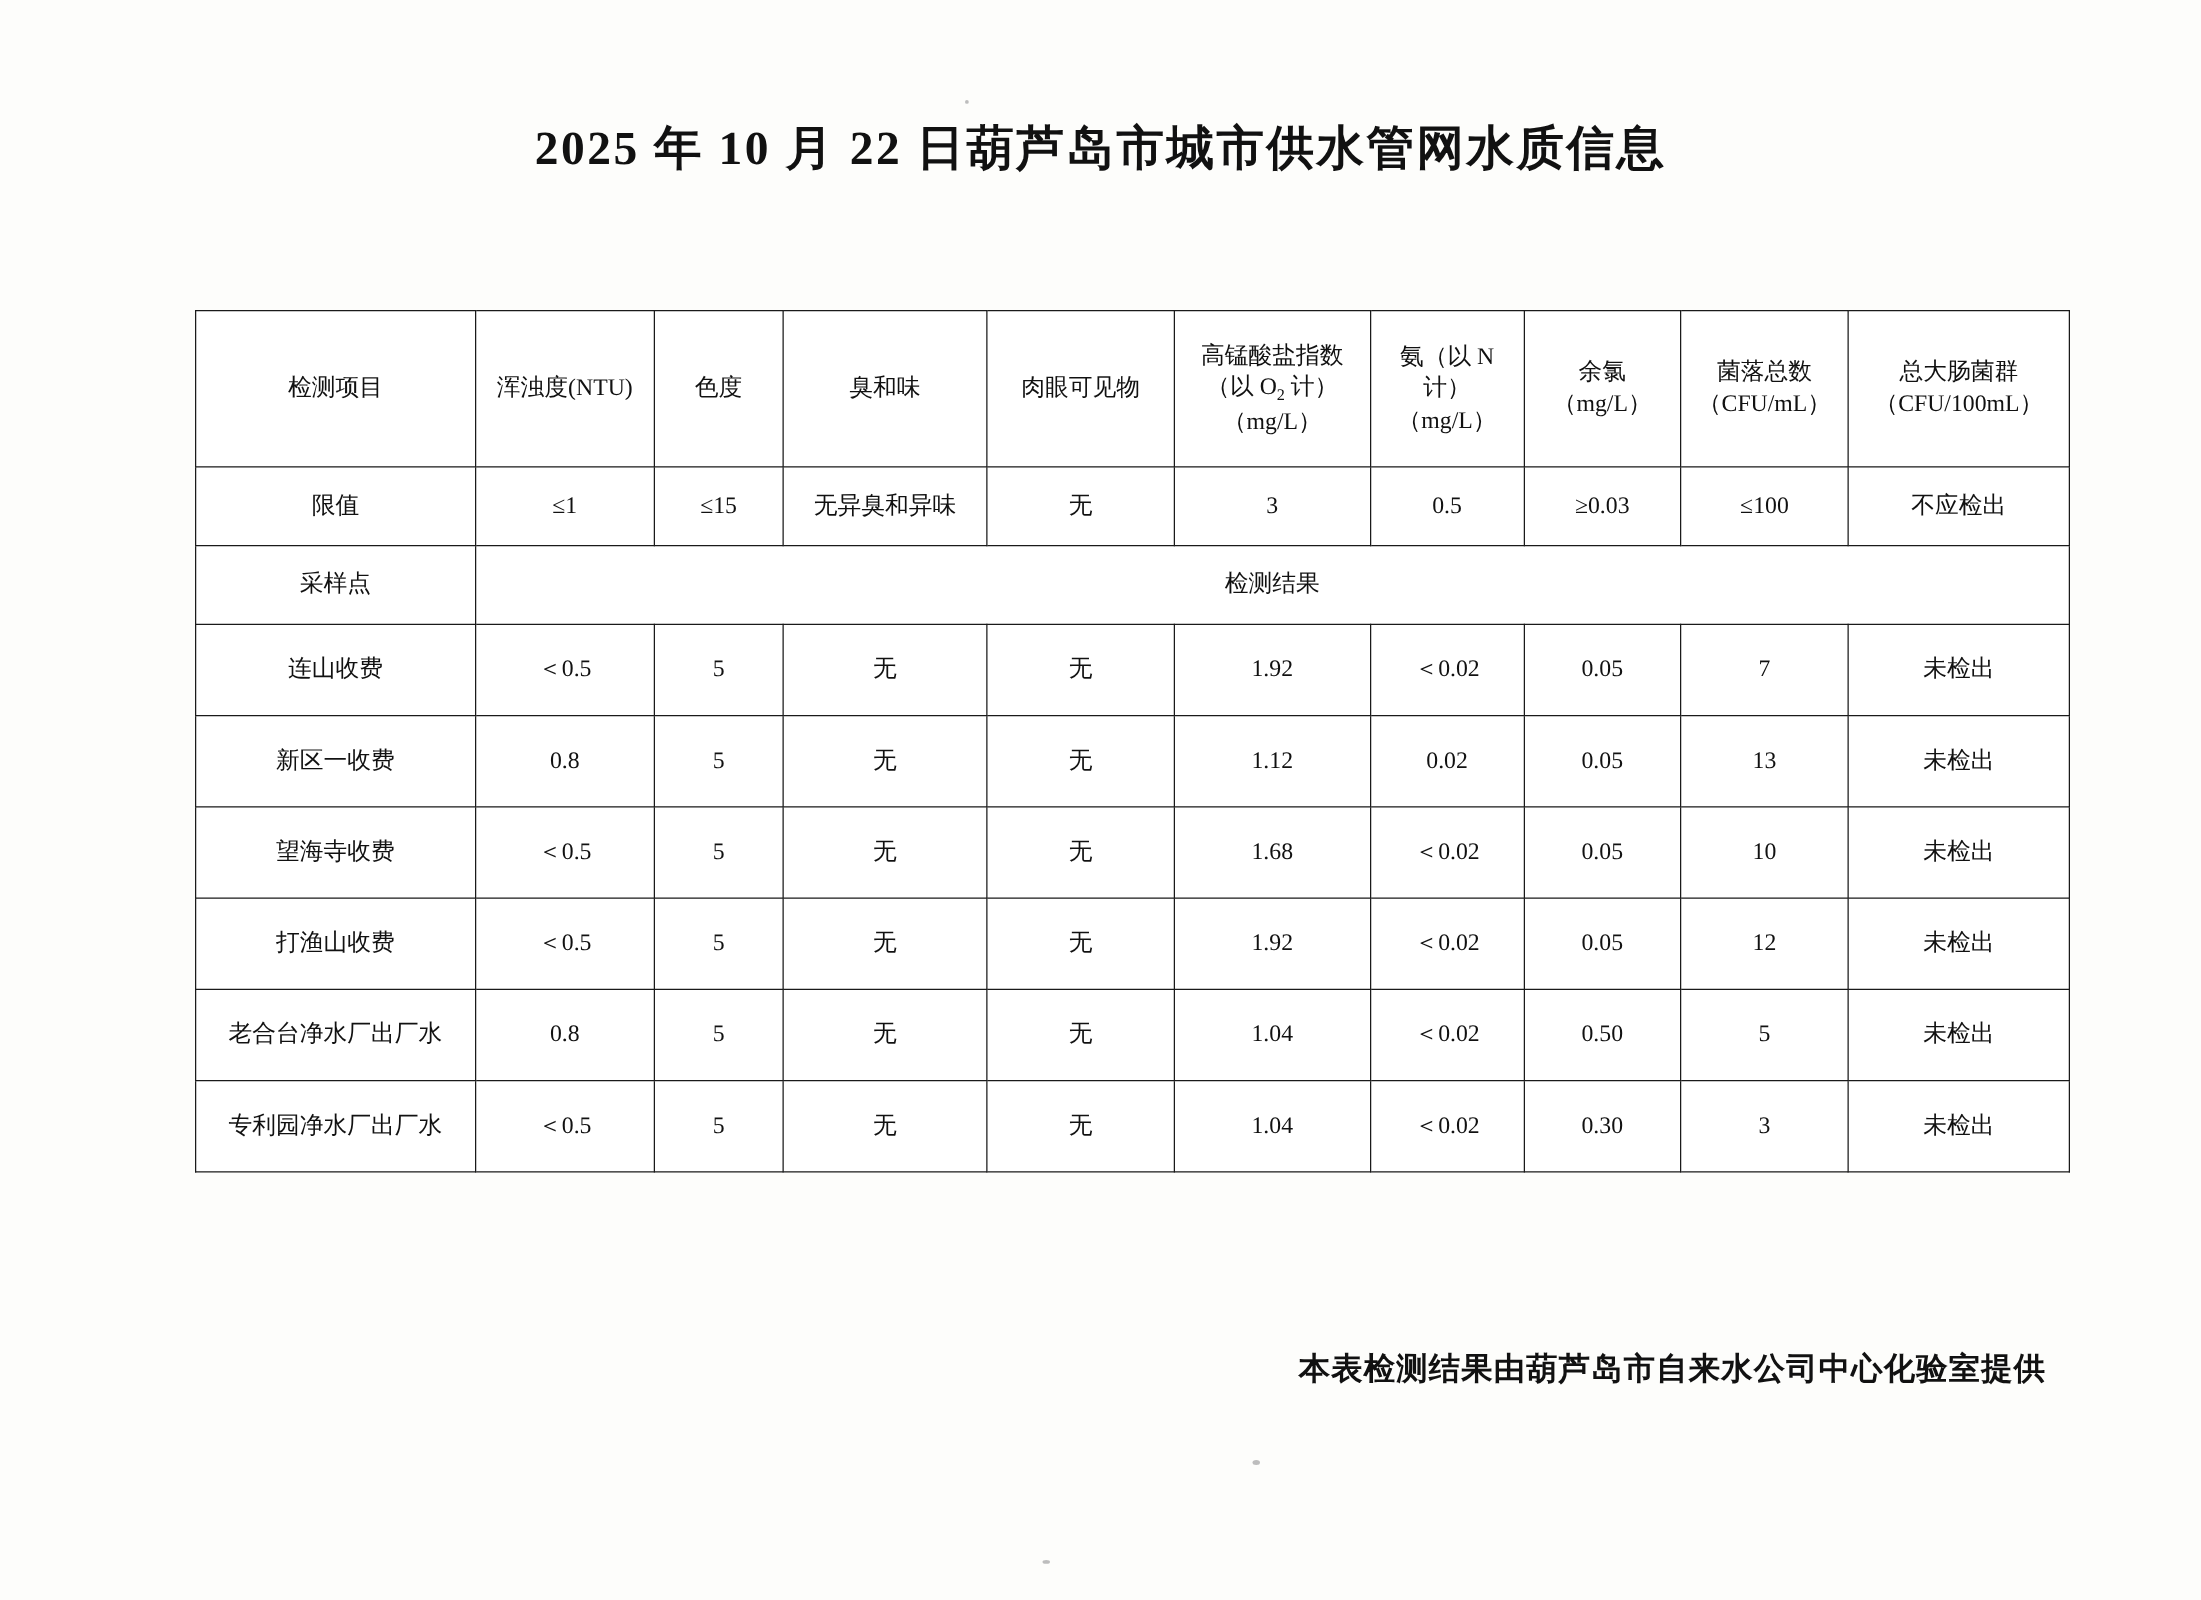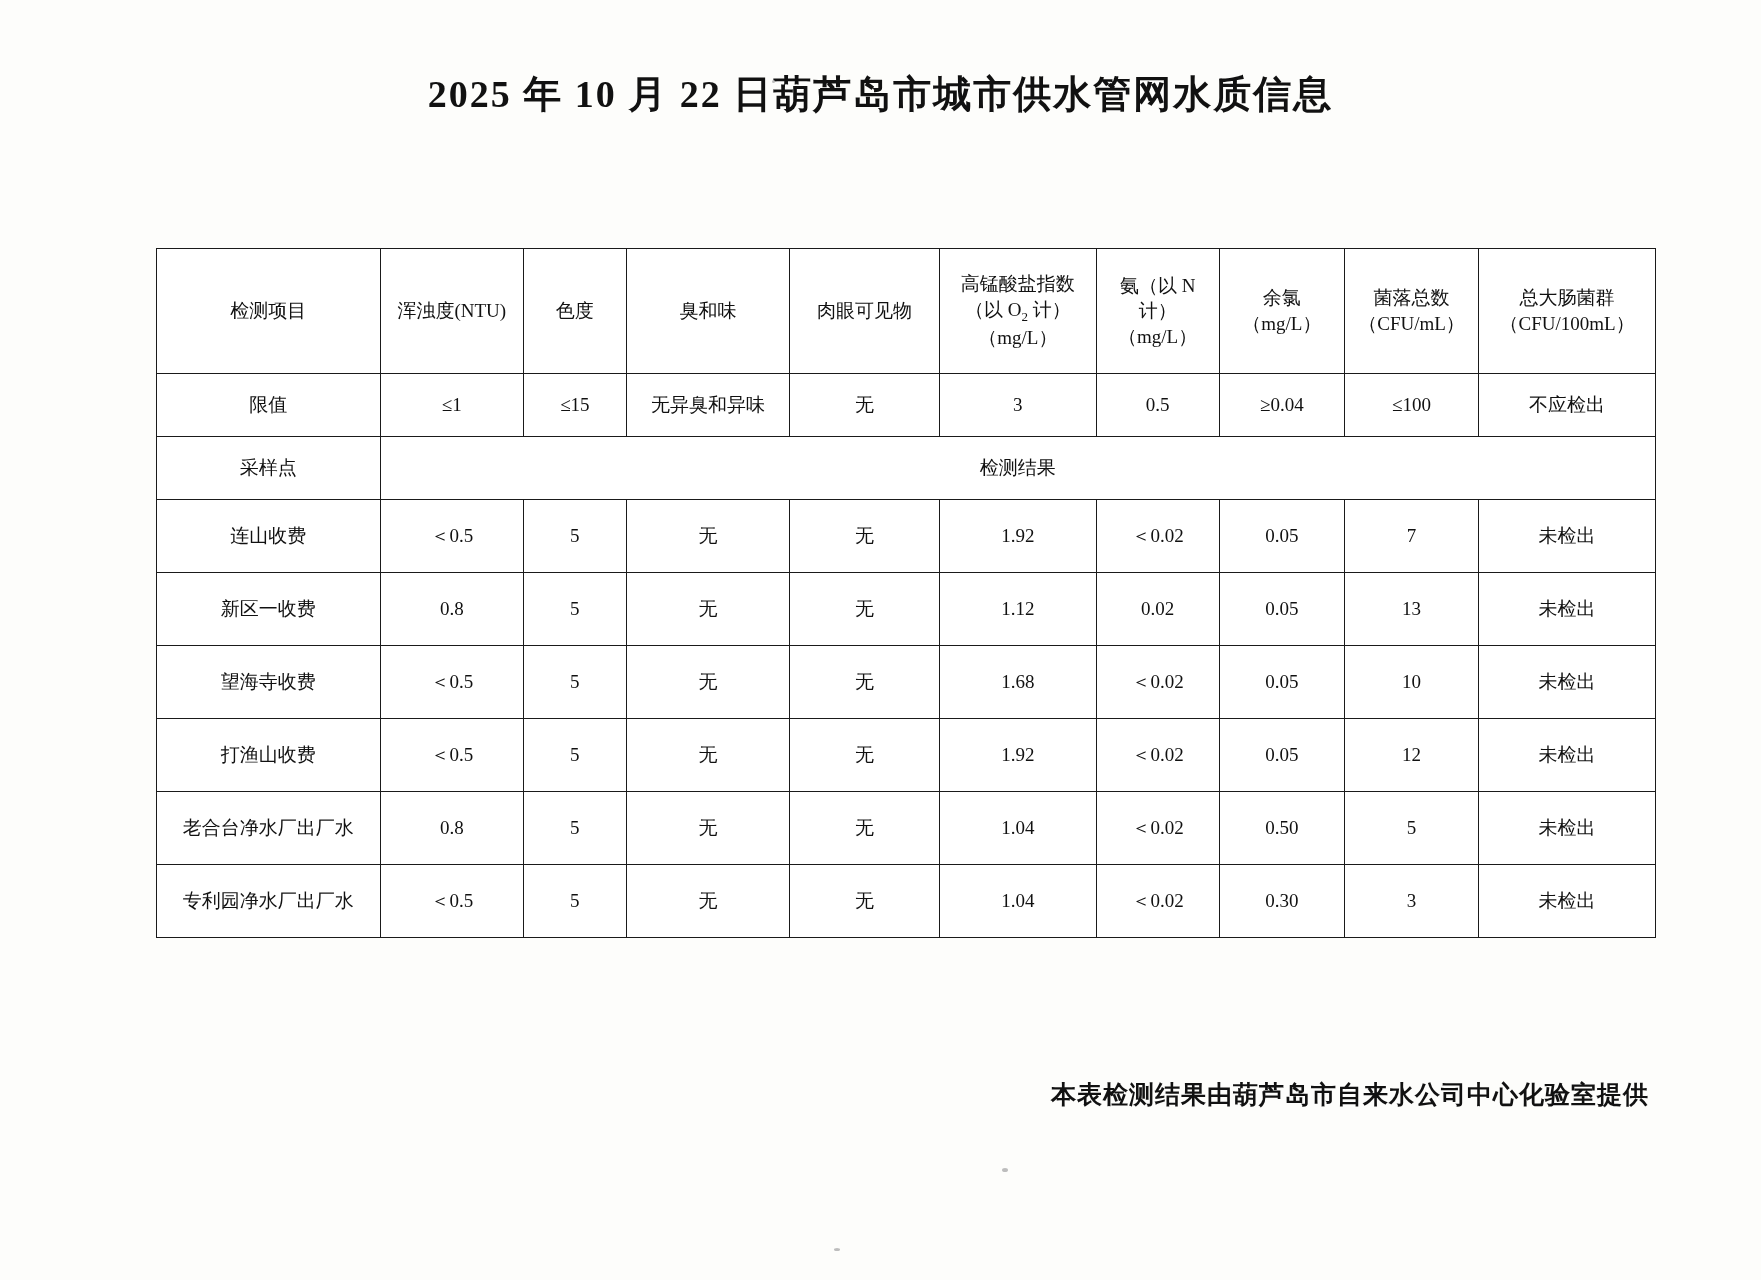--- a/index.html
+++ b/index.html
@@ -20,21 +20,21 @@
     height: 1280px;
     position: relative;
     background: #fdfdfb;
   }
   .doc-title {
     text-align: center;
     font-size: 38px;
     font-weight: bold;
     letter-spacing: 2px;
     margin: 0;
-    padding-top: 69px;
+    padding-top: 93px;
     color: #111;
     font-family: "Liberation Serif", "DejaVu Serif", serif;
   }
   .table-wrap {
     position: absolute;
     left: 156px;
     top: 248px;
     width: 1500px;
   }
   table.water {
@@ -73,21 +73,21 @@
   .col-color  { width: 92px; }
   .col-odor   { width: 146px; }
   .col-visible{ width: 134px; }
   .col-perm   { width: 140px; }
   .col-ammo   { width: 110px; }
   .col-chlor  { width: 112px; }
   .col-colony { width: 120px; }
   .col-coli   { width: 158px; }
   .footnote {
     position: absolute;
-    right: 112px;
+    right: 124px;
     top: 1078px;
     font-size: 25px;
     font-weight: bold;
     letter-spacing: 1px;
     color: #111;
   }
   .speck {
     position: absolute;
     width: 3px;
     height: 3px;
@@ -155,21 +155,21 @@
       </thead>
       <tbody>
         <tr class="limits">
           <td>限值</td>
           <td>≤1</td>
           <td>≤15</td>
           <td>无异臭和异味</td>
           <td>无</td>
           <td>3</td>
           <td>0.5</td>
-          <td>≥0.04</td>
+          <td>≥0.03</td>
           <td>≤100</td>
           <td>不应检出</td>
         </tr>
         <tr class="sampling">
           <td>采样点</td>
           <td colspan="9">检测结果</td>
         </tr>
 
         <tr class="datarow">
           <td>连山收费</td>

